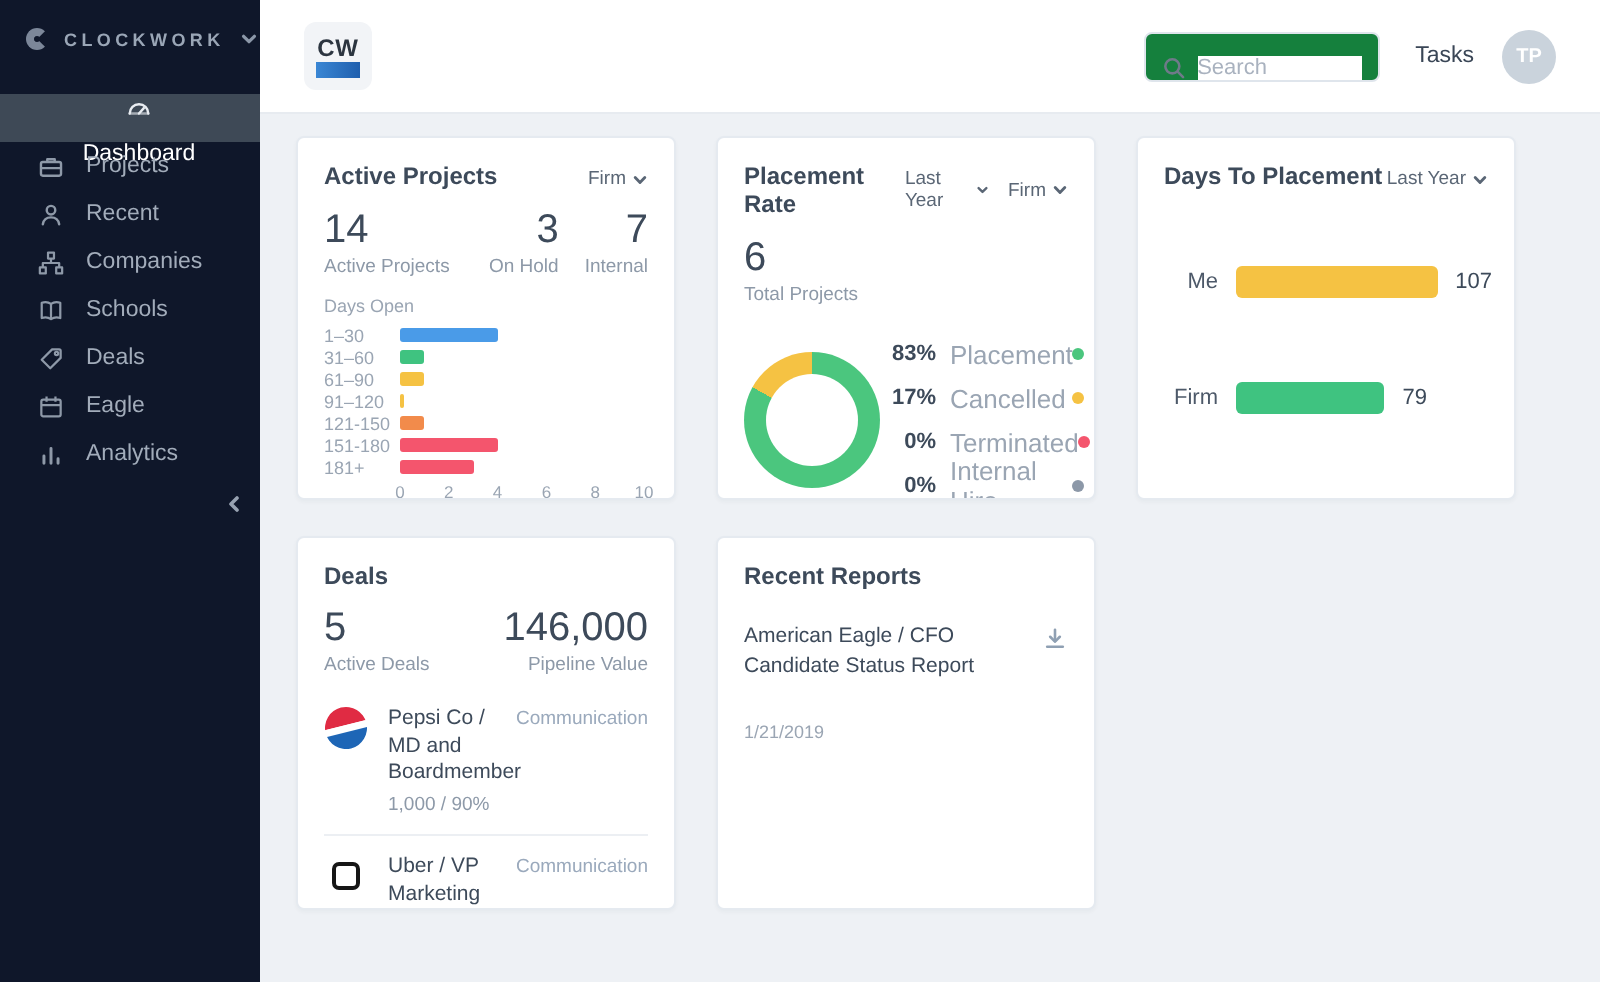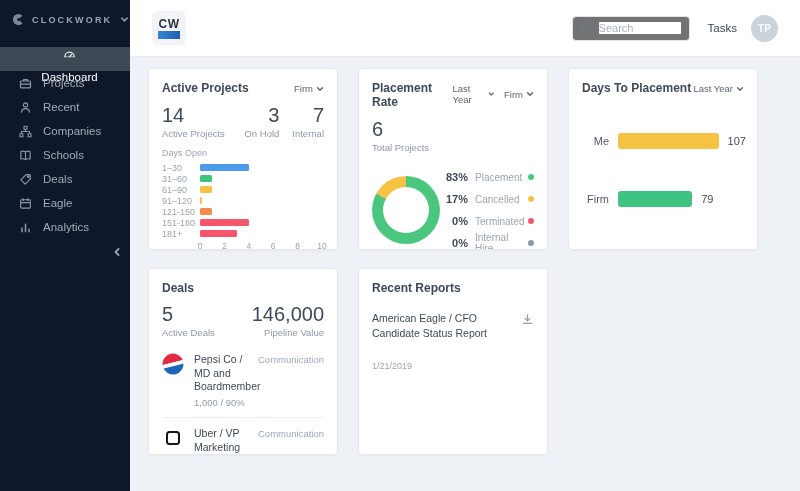--- a/index.html
+++ b/index.html
@@ -22,21 +22,21 @@
   .nav-item .nicon { display:flex; flex:none; color:#8e99a8; }
   .nav-item.active { background:#3e4956; color:#ffffff;flex-direction:column; }
   .nav-item.active .nicon { color:#e9edf2; }
   .collapse-btn { position:absolute; right:8px; top:247px; color:#97a2b1; display:flex; cursor:pointer; }
   
   .topbar { position:absolute; left:130px; top:0; right:0; height:57px; background:#fff; border-bottom:1px solid #e7ebf0; display:flex; align-items:center; padding:0 22px; z-index:2; }
   .cw-badge { width:34px; height:34px; background:#f2f4f7; border-radius:6px; display:flex; flex-direction:column; align-items:center; justify-content:center; cursor:pointer; }
   .cw-text { font-size:12px; font-weight:800; color:#2c3540; line-height:1; letter-spacing:.4px; }
   .cw-bar { width:22px; height:8px; background:linear-gradient(90deg,#3a86d4,#1f5fae); margin-top:1px; }
   .top-right { margin-left:auto; display:flex; align-items:center; }
-  .searchbox { display:flex; align-items:center; gap:6px; width:118px; height:25px; border:1px solid #dfe5ec; border-radius:4px; padding:0 8px; background:#737373; }
+  .searchbox { display:flex; align-items:flex-end; gap:6px; width:118px; height:25px; border:1px solid #dfe5ec; border-radius:4px; padding:0 8px; background:#15803d; }
   .searchbox input { border:0; outline:0; width:100%; font-size:11px; color:#3d4a5a; font-family:"Liberation Sans",sans-serif; }
   .searchbox input::placeholder { color:#a9b2bf; }
   .tasks-label { font-size:11.5px; color:#3a4656; margin-left:18px; cursor:pointer; }
   .avatar { width:27px; height:27px; border-radius:50%; background:#cad3dc; color:#fff; font-size:10px; font-weight:700; display:flex; align-items:center; justify-content:center; margin-left:14px; cursor:pointer; }
   
   .main { position:absolute; left:130px; top:57px; right:0; bottom:0; }
   .row { position:absolute; left:18px; display:flex; gap:20px; }
   .row1 { top:11px; }
   .row2 { top:211px; }
   .card { width:190px; background:#fff; border:1px solid #e5eaf0; border-radius:4px; box-shadow:0 1px 2px rgba(31,45,61,.04); overflow:hidden; }
@@ -63,21 +63,21 @@
   .ap-axis { position:relative; height:11px; margin-left:38px; width:122px; }
   .ap-tick { position:absolute; transform:translateX(-50%); font-size:8.5px; color:#9aa5b3; top:2px; }
   
   .pr-stats { padding:9px 13px 0 13px; }
   .pr-body { display:flex; align-items:center; padding:13px 13px 0 13px; }
   .donut { width:68px; height:68px; border-radius:50%; position:relative; flex:none; }
   .donut::after { content:""; position:absolute; left:11px; top:11px; width:46px; height:46px; border-radius:50%; background:#fff; }
   .legend { margin-left:auto; width:102px; }
   .leg-row { display:flex; align-items:center; height:22px; }
   .leg-val { width:28px; text-align:right; font-size:11px; font-weight:600; color:#3d4a5a; flex:none; }
-  .leg-label { font-size:10px; color:#9aa5b3; margin-left:7px; }
+  .leg-label { font-size:13px; color:#9aa5b3; margin-left:7px; }
   .leg-dot { width:6px; height:6px; border-radius:50%; margin-left:auto; flex:none; }
   
   .dtp-body { padding-top:38px; }
   .dtp-row { display:flex; align-items:center; margin-bottom:42px; }
   .dtp-cat { width:40px; flex:none; text-align:right; font-size:11px; color:#4d5969; margin-right:9px; }
   .dtp-bar { height:16px; border-radius:3px; }
   .dtp-val { font-size:11px; color:#3d4a5a; margin-left:9px; }
   
   .deals-stats { display:flex; justify-content:space-between; align-items:flex-end; padding:8px 13px 0 13px; }
   .deals-stat-r { text-align:right; }

